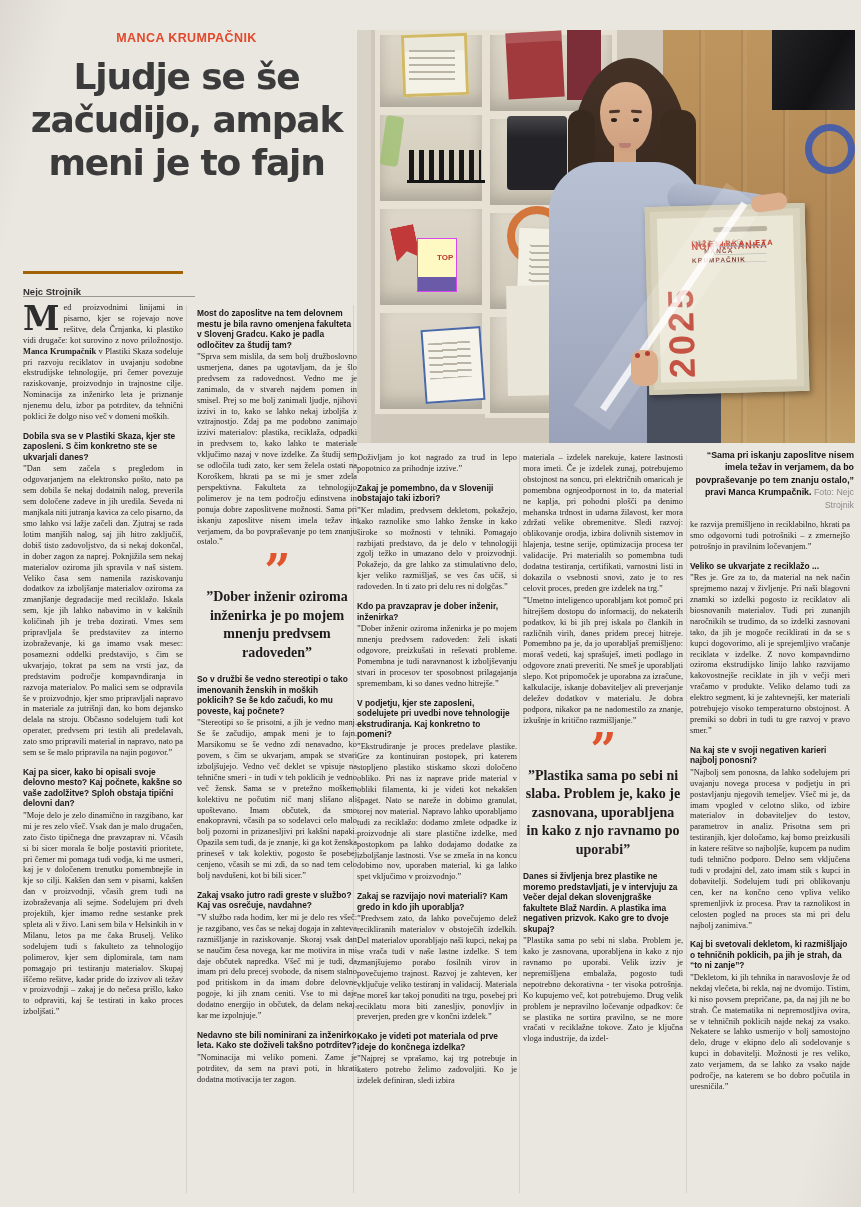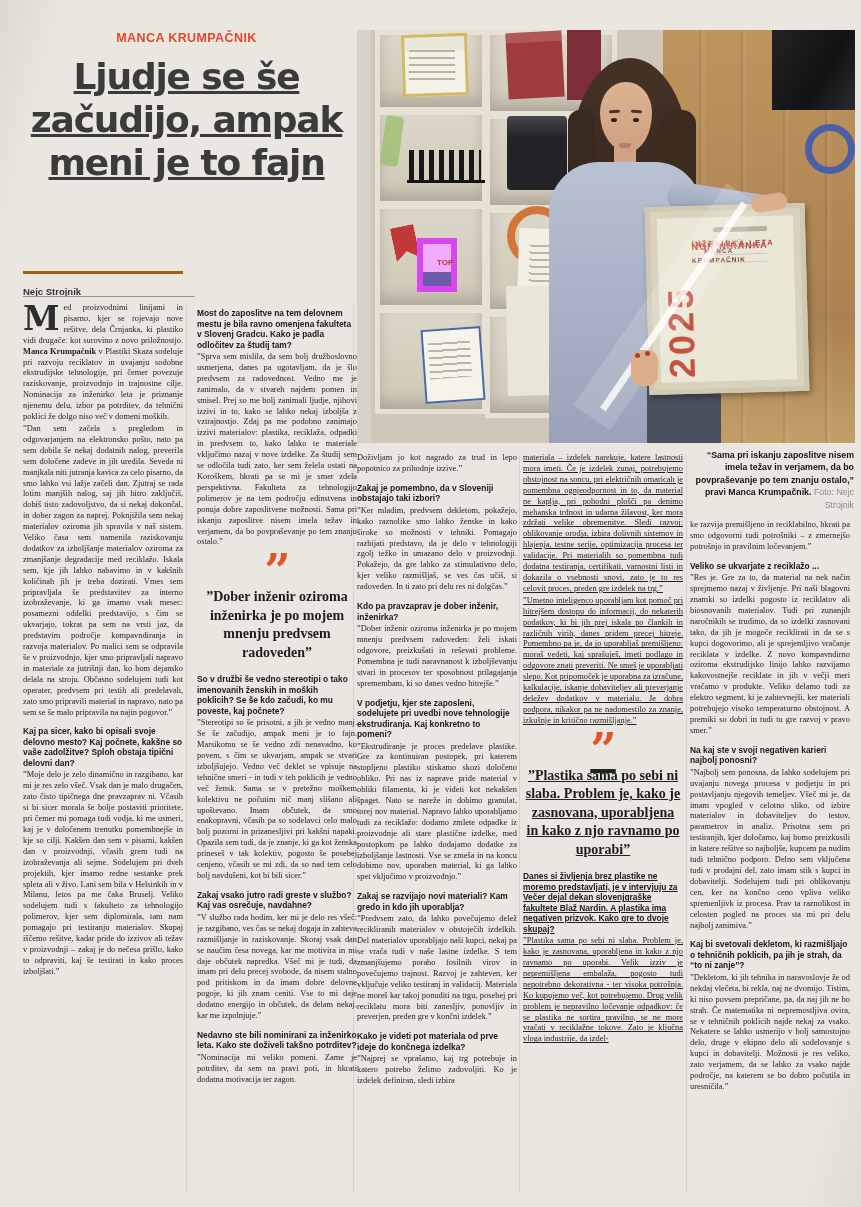--- a/index.html
+++ b/index.html
@@ -5,34 +5,34 @@
   html,body{margin:0;padding:0;}
   body{width:861px;height:1207px;position:relative;overflow:hidden;
        background:linear-gradient(105deg,#ddd9d1 0%,#eae7e1 6%,#eae7e1 94%,#e0dcd4 100%);
        font-family:"Liberation Serif",serif;color:#222;}
   .page{position:absolute;inset:0;}
 
   
   .kicker{position:absolute;left:23px;top:31px;width:327px;text-align:center;
           font:bold 12.5px/14px "Liberation Sans",sans-serif;color:#e2482b;letter-spacing:.4px;}
   .headline{position:absolute;left:10px;top:55px;width:353px;text-align:center;
-            font:bold 36px/43px "DejaVu Sans",sans-serif;color:#3b3b3b;letter-spacing:-1.2px;text-decoration:underline;}
+            font:bold 36px/43px "DejaVu Sans",sans-serif;color:#3b3b3b;letter-spacing:-1.2px;}
   .lede{position:absolute;left:18px;top:196px;width:338px;text-align:center;
         font:13.6px/18.5px "Liberation Sans",sans-serif;color:#44759e;}
   .byline{position:absolute;left:23px;top:271px;width:160px;
           border-top:3px solid #a16207;padding-top:12px;
           font:bold 9.5px/11px "Liberation Sans",sans-serif;color:#333;}
   .byline-rule{position:absolute;left:23px;top:296px;width:172px;border-top:1px solid #9a968e;}
 
   
   .article-col{position:absolute;width:160px;overflow:hidden;}
   #col1{left:23px; top:303px;height:892px;}
   #col2{left:190px;top:300px;height:895px;margin-left:7px;}
   #col3{left:357px;top:453px;height:742px;}
-  #col4{left:523px;top:453px;height:742px;text-decoration:underline;}
+  #col4{left:523px;top:453px;height:742px;}
   #col5{left:690px;top:520px;height:675px;}
   .para{font:8.4px/10.9px "Liberation Serif",serif;color:#242424;text-align:justify;margin:0 0 1px;}
   .q{font:bold 8.4px/10.5px "Liberation Sans",sans-serif;color:#1b1b1b;margin:8px 0 2px;text-align:left;}
   .dropcap{float:left;font:bold 33px/27px "DejaVu Serif",serif;color:#2e2e2e;padding:2px 4px 0 0;}
   .lead strong{font-weight:bold;}
   .pullquote{margin:10px 2px 12px;text-align:center;}
   .pq-mark{font:bold 46px/26px "DejaVu Serif",serif;color:#e0552e;letter-spacing:-1px;height:30px;}
   .pq-text{font:bold 14px/18.5px "Liberation Serif",serif;color:#1d1d1d;}
   .vrule{position:absolute;width:1px;background:rgba(60,55,45,.12);}
   #vr1{left:186px;top:305px;height:888px;}
@@ -62,21 +62,21 @@
   .ph-cert-yellow{left:45px;top:4px;width:60px;height:56px;background:#f4f1e6;border:3px solid #d2b964;transform:rotate(-2deg);
                   box-shadow:inset 0 14px 0 rgba(0,0,0,.04);}
   .ph-doc-lines{background:repeating-linear-gradient(180deg,#b9b4a6 0 2px,transparent 2px 7px);}
   .ph-red-a{left:150px;top:2px;width:56px;height:66px;background:#a13a3c;transform:rotate(-3deg);box-shadow:inset 0 10px 0 rgba(255,255,255,.15);}
   .ph-red-b{left:210px;top:0;width:34px;height:70px;background:#7c2e38;}
   .ph-green{left:26px;top:86px;width:18px;height:50px;background:#9abf6a;opacity:.75;transform:rotate(8deg);border-radius:4px;}
   .ph-machine{left:150px;top:86px;width:60px;height:74px;background:linear-gradient(180deg,#46454a,#232226 30%);border-radius:4px;}
   .ph-sil{left:52px;top:120px;width:72px;height:30px;
           background:repeating-linear-gradient(90deg,#171717 0 5px,transparent 5px 10px);}
   .ph-sil-base{left:50px;top:150px;width:78px;height:3px;background:#151515;}
-  .ph-top-card{left:60px;top:208px;width:40px;height:54px;background:#f0abfc;border:6px solid #d946ef;
+  .ph-top-card{left:60px;top:208px;width:40px;height:54px;background:#fef9c3;border:1px solid #d946ef;
                font:bold 8px/10px "Liberation Sans",sans-serif;color:#c0392b;text-align:center;padding-top:14px;box-sizing:border-box;}
   .ph-top-card i{display:block;position:absolute;left:0;bottom:0;width:100%;height:14px;background:#6a5aa8;font-style:normal;}
   .ph-red-mark{left:36px;top:196px;width:24px;height:34px;background:#c23939;transform:rotate(-12deg);
                clip-path:polygon(0 0,100% 0,100% 100%,50% 75%,0 100%);}
   .ph-papers1{left:160px;top:200px;width:125px;height:130px;background:#f2efe4;transform:rotate(2deg);box-shadow:2px 2px 4px rgba(0,0,0,.2);}
   .ph-papers2{left:150px;top:255px;width:110px;height:110px;background:#e9e5d8;transform:rotate(-1deg);}
   .ph-cert-blue{left:66px;top:298px;width:56px;height:70px;background:#f6f4ea;border:2px solid #4b69a8;transform:rotate(-4deg);}
 
   .ph-hair{left:213px;top:28px;width:120px;height:165px;background:linear-gradient(180deg,#453227,#35261c);
            border-radius:55% 55% 30% 30%/70% 70% 20% 20%;}
@@ -197,20 +197,21 @@
       <div class="nail" style="position:absolute;left:14px;top:1px;"></div>
     </div>
   </div>
 
   <div class="caption">
     <span>“Sama pri iskanju zaposlitve nisem imela težav in verjamem, da bo povpraševanje po tem znanju ostalo,” pravi Manca Krumpačnik.</span><span class="credit"> Foto: Nejc Strojnik</span>
   </div>
 
   <div class="article-col" id="col1">
       <div class="para lead"><span class="dropcap">M</span><span>ed proizvodnimi linijami in pisarno, kjer se rojevajo nove rešitve, dela Črnjanka, ki plastiko vidi drugače: kot surovino z novo priložnostjo. </span><strong>Manca Krumpačnik</strong><span> v Plastiki Skaza sodeluje pri razvoju reciklatov in uvajanju sodobne ekstrudijske tehnologije, pri čemer povezuje raziskovanje, proizvodnjo in trajnostne cilje. Nominacija za inženirko leta je priznanje njenemu delu, izbor pa potrditev, da tehnični poklici že dolgo niso več v domeni moških.</span></div>
+      <div class="q">Dobila sva se v Plastiki Skaza, kjer ste zaposleni. S čim konkretno ste se ukvarjali danes?</div>
       <div class="para">”Dan sem začela s pregledom in odgovarjanjem na elektronsko pošto, nato pa sem dobila še nekaj dodatnih nalog, preverila sem določene zadeve in jih uredila. Seveda ni manjkala niti jutranja kavica za celo pisarno, da smo lahko vsi lažje začeli dan. Zjutraj se rada lotim manjših nalog, saj jih hitro zaključiš, dobiš tisto zadovoljstvo, da si nekaj dokončal, in dober zagon za naprej. Poknjižila sem nekaj materialov oziroma jih spravila v naš sistem. Veliko časa sem namenila raziskovanju dodatkov za izboljšanje materialov oziroma za zmanjšanje degradacije med reciklažo. Iskala sem, kje jih lahko nabavimo in v kakšnih količinah jih je treba dozirati. Vmes sem pripravljala še predstavitev za interno izobraževanje, ki ga imamo vsak mesec: posamezni oddelki predstavijo, s čim se ukvarjajo, tokrat pa sem na vrsti jaz, da predstavim področje kompavndiranja in razvoja materialov. Po malici sem se odpravila še v proizvodnjo, kjer smo pripravljali napravo in materiale za jutrišnji dan, ko bom dejansko delala na stroju. Občasno sodelujem tudi kot operater, predvsem pri testih ali predelavah, zato smo pripravili material in napravo, nato pa sem se še malo pripravila na najin pogovor.”</div>
       <div class="q">Kaj pa sicer, kako bi opisali svoje delovno mesto? Kaj počnete, kakšne so vaše zadolžitve? Sploh obstaja tipični delovni dan?</div>
       <div class="para">”Moje delo je zelo dinamično in razgibano, kar mi je res zelo všeč. Vsak dan je malo drugačen, zato čisto tipičnega dne pravzaprav ni. Včasih si bi sicer morala še bolje postaviti prioritete, pri čemer mi pomaga tudi vodja, ki me usmeri, kaj je v določenem trenutku pomembnejše in kje so cilji. Kakšen dan sem v pisarni, kakšen dan v proizvodnji, včasih grem tudi na izobraževanja ali sejme. Sodelujem pri dveh projektih, kjer imamo redne sestanke prek spleta ali v živo. Lani sem bila v Helsinkih in v Milanu, letos pa me čaka Bruselj. Veliko sodelujem tudi s fakulteto za tehnologijo polimerov, kjer sem diplomirala, tam nam pomagajo pri testiranju materialov. Skupaj iščemo rešitve, kadar pride do izzivov ali težav v proizvodnji – zakaj je do nečesa prišlo, kako to odpraviti, kaj še testirati in kako proces izboljšati.”</div>
     </div>
   <div class="article-col" id="col2">
       <div class="q">Most do zaposlitve na tem delovnem mestu je bila ravno omenjena fakulteta v Slovenj Gradcu. Kako je padla odločitev za študij tam?</div>
       <div class="para">”Sprva sem mislila, da sem bolj družboslovno usmerjena, danes pa ugotavljam, da je šlo predvsem za radovednost. Vedno me je zanimalo, da v stvareh najdem pomen in smisel. Prej so me bolj zanimali ljudje, njihovi izzivi in to, kako se lahko nekaj izboljša z vztrajnostjo. Zdaj pa me podobno zanimajo izzivi materialov: plastika, reciklaža, odpadki in predvsem to, kako lahko te materiale vključimo nazaj v nove izdelke. Za študij sem se odločila tudi zato, ker sem želela ostati na Koroškem, hkrati pa se mi je smer zdela perspektivna. Fakulteta za tehnologijo polimerov je na tem področju edinstvena in ponuja dobre zaposlitvene možnosti. Sama pri iskanju zaposlitve nisem imela težav in verjamem, da bo povpraševanje po tem znanju ostalo.”</div>
       <div class="pullquote">
         <div class="pq-mark">”</div>
         <div class="pq-text">”Dober inženir oziroma inženirka je po mojem mnenju predvsem radoveden”</div>

